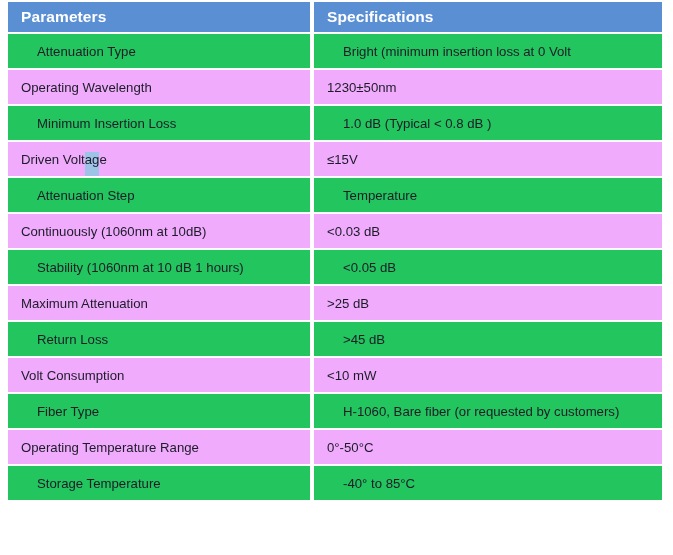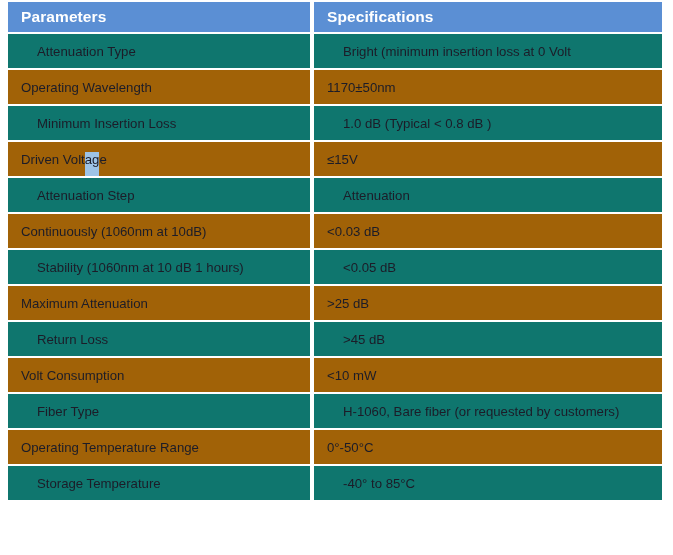--- a/index.html
+++ b/index.html
@@ -54,22 +54,22 @@
     color: #1c1c28;
     height: 34px;
     padding: 0 6px 0 13px;
     vertical-align: middle;
     border-bottom: 2px solid #ffffff;
     white-space: nowrap;
     overflow: hidden;
   }
   tbody td.cell-param { border-right: 4px solid #ffffff; }
 
-  tbody tr.shade-a td { background: #0f766e; padding-left: 29px; }
-  tbody tr.shade-b td { background: #a16207; }
+  tbody tr.shade-a td { background: #22c55e; padding-left: 29px; }
+  tbody tr.shade-b td { background: #f0abfc; }
 
   
   .sel-artifact {
     background: #9dc3e6;
     padding: 0 0 18px 0;
   }
 </style>
 </head>
 <body>
 
@@ -85,33 +85,33 @@
         <th class="th-spec">Specifications</th>
       </tr>
     </thead>
     <tbody id="spec-body">
         <tr class="shade-a">
           <td class="cell-param">Attenuation Type</td>
           <td class="cell-spec">Bright (minimum insertion loss at 0 Volt</td>
         </tr>
         <tr class="shade-b">
           <td class="cell-param">Operating Wavelength</td>
-          <td class="cell-spec">1170±50nm</td>
+          <td class="cell-spec">1230±50nm</td>
         </tr>
         <tr class="shade-a">
           <td class="cell-param">Minimum Insertion Loss</td>
           <td class="cell-spec">1.0 dB (Typical &lt; 0.8 dB )</td>
         </tr>
         <tr class="shade-b">
           <td class="cell-param">Driven Volt<span class="sel-artifact">ag</span>e</td>
           <td class="cell-spec">≤15V</td>
         </tr>
         <tr class="shade-a">
           <td class="cell-param">Attenuation Step</td>
-          <td class="cell-spec">Attenuation</td>
+          <td class="cell-spec">Temperature</td>
         </tr>
         <tr class="shade-b">
           <td class="cell-param">Continuously (1060nm at 10dB)</td>
           <td class="cell-spec">&lt;0.03 dB</td>
         </tr>
         <tr class="shade-a">
           <td class="cell-param">Stability (1060nm at 10 dB 1 hours)</td>
           <td class="cell-spec">&lt;0.05 dB</td>
         </tr>
         <tr class="shade-b">

